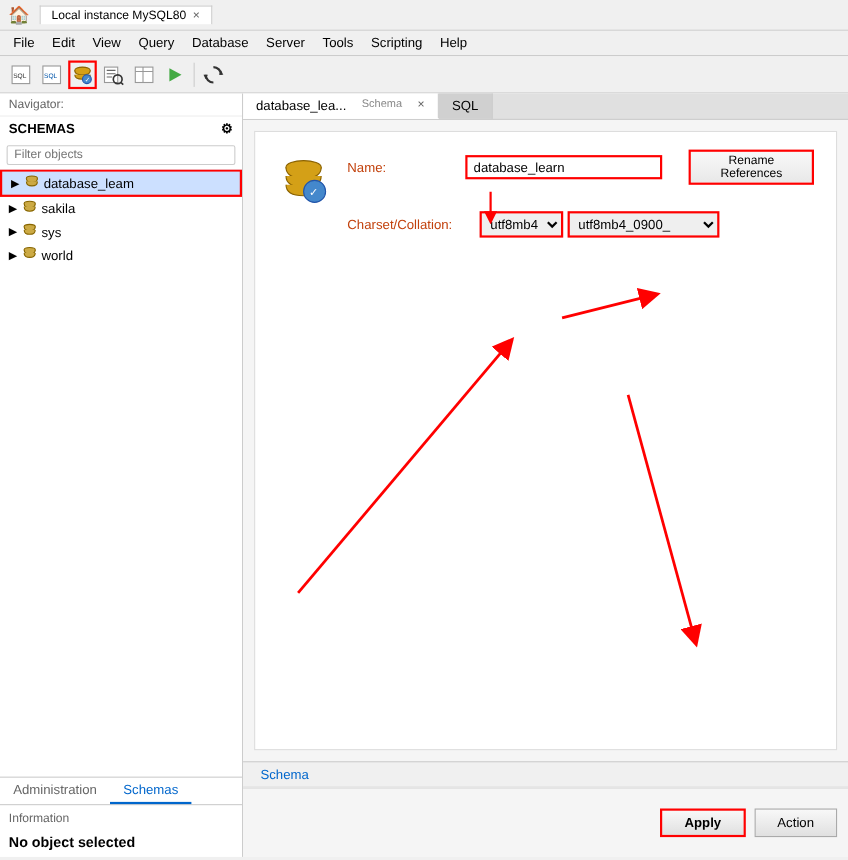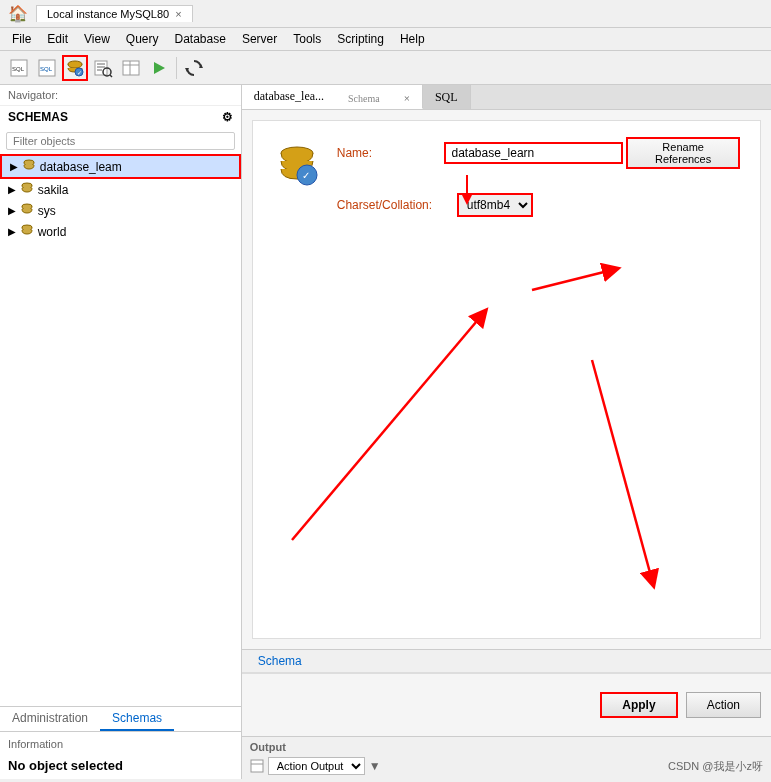--- a/index.html
+++ b/index.html
@@ -41,21 +41,21 @@
     .sidebar-tab { padding: 4px 12px; cursor: pointer; font-size: 12px; color: #666; }
     .sidebar-tab.active { color: #0066cc; border-bottom: 2px solid #0066cc; }
     .sidebar-info { padding: 6px 8px; }
     .no-object { font-weight: bold; font-size: 13px; margin-top: 8px; }
 
     
     .content-area { flex: 1; display: flex; flex-direction: column; background: #f5f5f5; }
 
     
     .content-tabs { display: flex; background: #e0e0e0; border-bottom: 1px solid #ccc; }
-    .content-tab { padding: 4px 12px; cursor: pointer; font-size: 12px; background: #d0d0d0; border-right: 1px solid #ccc; display: flex; align-items: flex-end; gap: 24px; font-family: Liberation Serif, serif; }
+    .content-tab { padding: 4px 12px; cursor: pointer; font-size: 12px; background: #d0d0d0; border-right: 1px solid #ccc; display: flex; align-items: flex-start; gap: 14px; }
     .content-tab.active { background: white; border-bottom: 1px solid white; }
     .content-tab .close { color: #666; font-size: 11px; }
     .form-row { display: flex; align-items: center; margin-bottom: 14px; }
     .form-label { width: 120px; font-size: 12px; color: #c2410c; }
     .form-input { border: 1px solid #bbb; padding: 2px 6px; font-size: 12px; width: 200px; }
     .rename-btn { margin-left: 8px; padding: 2px 10px; font-size: 11px; border: 1px solid #bbb; background: linear-gradient(to bottom, #f8f8f8, #e8e8e8); cursor: pointer; }
     .charset-select { border: 1px solid #bbb; padding: 2px 4px; font-size: 12px; margin-right: 4px; }
 
     .form-top { display: flex; align-items: flex-start; }
     .form-fields { flex: 1; }
@@ -255,41 +255,45 @@
               <circle cx="34" cy="34" r="10" fill="#4488cc" stroke="#2255aa"></circle>
               <text x="29" y="38" font-size="10" fill="white">✓</text>
             </svg>
           </div>
 
           <div class="form-fields">
 
             <div class="form-row">
               <span class="form-label">Name:</span>
               <input class="form-input highlight-box" type="text" value="database_learn" style="">
-              <button class="rename-btn highlight-box" style="margin-left:3px; border:2px solid red;">Rename References</button>
+              <button class="rename-btn highlight-box" style="margin-left:24px; border:2px solid red;">Rename References</button>
             </div>
 
             <div style="position:relative; height:0;">
               <svg style="position:absolute; left:120px; top:-8px; pointer-events:none;" width="20" height="30" viewBox="0 0 20 30">
                 <defs>
                     <marker id="arr1" markerWidth="6" markerHeight="6" refX="3" refY="3" orient="auto">
                       <path d="M0,0 L6,3 L0,6 Z" fill="red"></path>
                     </marker>
                   </defs>
                 <line x1="10" y1="0" x2="10" y2="24" stroke="red" stroke-width="2" marker-end="url(#arr1)"></line>
               </svg>
             </div>
 
             <div class="form-row" style="margin-top:24px;">
               <span class="form-label">Charset/Collation:</span>
               <select class="charset-select highlight-box" style="border:2px solid red;">
                 <option>utf8mb4</option>
                 <option>utf8</option>
                 <option>latin1</option>
               </select>
+              <select class="charset-select highlight-box" style="border:2px solid red;">
+                <option>utf8mb4_0900_</option>
+                <option>utf8mb4_general_ci</option>
+              </select>
             </div>
           </div>
         </div>
 
         <svg style="position:absolute; top:130px; left:30px; pointer-events:none;" width="500" height="400" viewBox="0 0 500 400">
           <defs>
             <marker id="arrowhead" markerWidth="8" markerHeight="8" refX="4" refY="4" orient="auto">
               <path d="M0,0 L8,4 L0,8 Z" fill="red"></path>
             </marker>
           </defs>
@@ -308,31 +312,15 @@
         <div class="schema-tab-bar">
           <span class="schema-tab-item">Schema</span>
         </div>
         <div class="action-buttons">
           <button class="btn apply">Apply</button>
           <button class="btn">Action</button>
 
         </div>
       </div>
 
-      <div class="output-section">
-        <div style="font-size:11px; font-weight:bold; color:#666; padding: 2px 0;">Output</div>
-        <div class="output-bar">
-          <div class="output-left">
-            <svg width="14" height="14" viewBox="0 0 14 14">
-              <rect x="1" y="1" width="12" height="12" fill="white" stroke="#999"></rect>
-              <line x1="1" y1="5" x2="13" y2="5" stroke="#999"></line>
-            </svg>
-            <select class="output-dropdown">
-              <option>Action Output</option>
-            </select>
-            <span>▼</span>
-          </div>
-          <div class="output-right">CSDN @我是小z呀</div>
-        </div>
-      </div>
     </div>
   </div>
 </div>
 
 </body></html>

